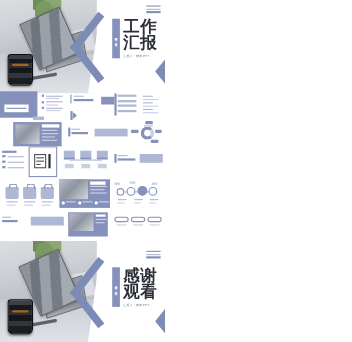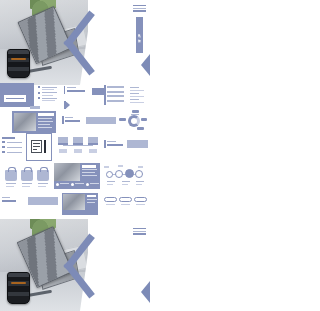--- a/index.html
+++ b/index.html
@@ -184,20 +184,25 @@
 
   <div class="deco-lines">
     <span></span>
       <span></span>
       <span></span>
   </div>
 
   <div class="ttl-wrap">
     <div class="vstrip">
       <span>年终总结 / 新年计划</span>
+    </div>
+    <div class="ttl-main">
+      <div class="t1">工作</div>
+      <div class="t2">汇报</div>
+      <div class="ttl-sub">汇报人：模板PPT</div>
     </div>
   </div>
 
   <div class="edge-arrow" style="top:54px;"></div>
 </div>
 
 <div id="grid">
 
   <div class="thumb" style="left:0;top:-2px;width:34px;height:24px;background:#8591bb;">
     <div class="abs" style="left:4px;top:12px;width:22px;height:7px;background:#fff;"></div>
@@ -396,15 +401,25 @@
     <i></i>
       <b></b>
   </div>
 
   <div class="deco-lines" style="top:9px;">
     <span></span>
       <span></span>
       <span></span>
   </div>
 
+  <div class="ttl-wrap" style="top:24px;">
+    <div class="vstrip">
+      <span>年终总结 / 新年计划</span>
+    </div>
+    <div class="ttl-main">
+      <div class="t1">感谢</div>
+      <div class="t2">观看</div>
+      <div class="ttl-sub">汇报人：模板PPT</div>
+    </div>
+  </div>
 
   <div class="edge-arrow" style="top:62px;"></div>
 </div>
 
 </body></html>

